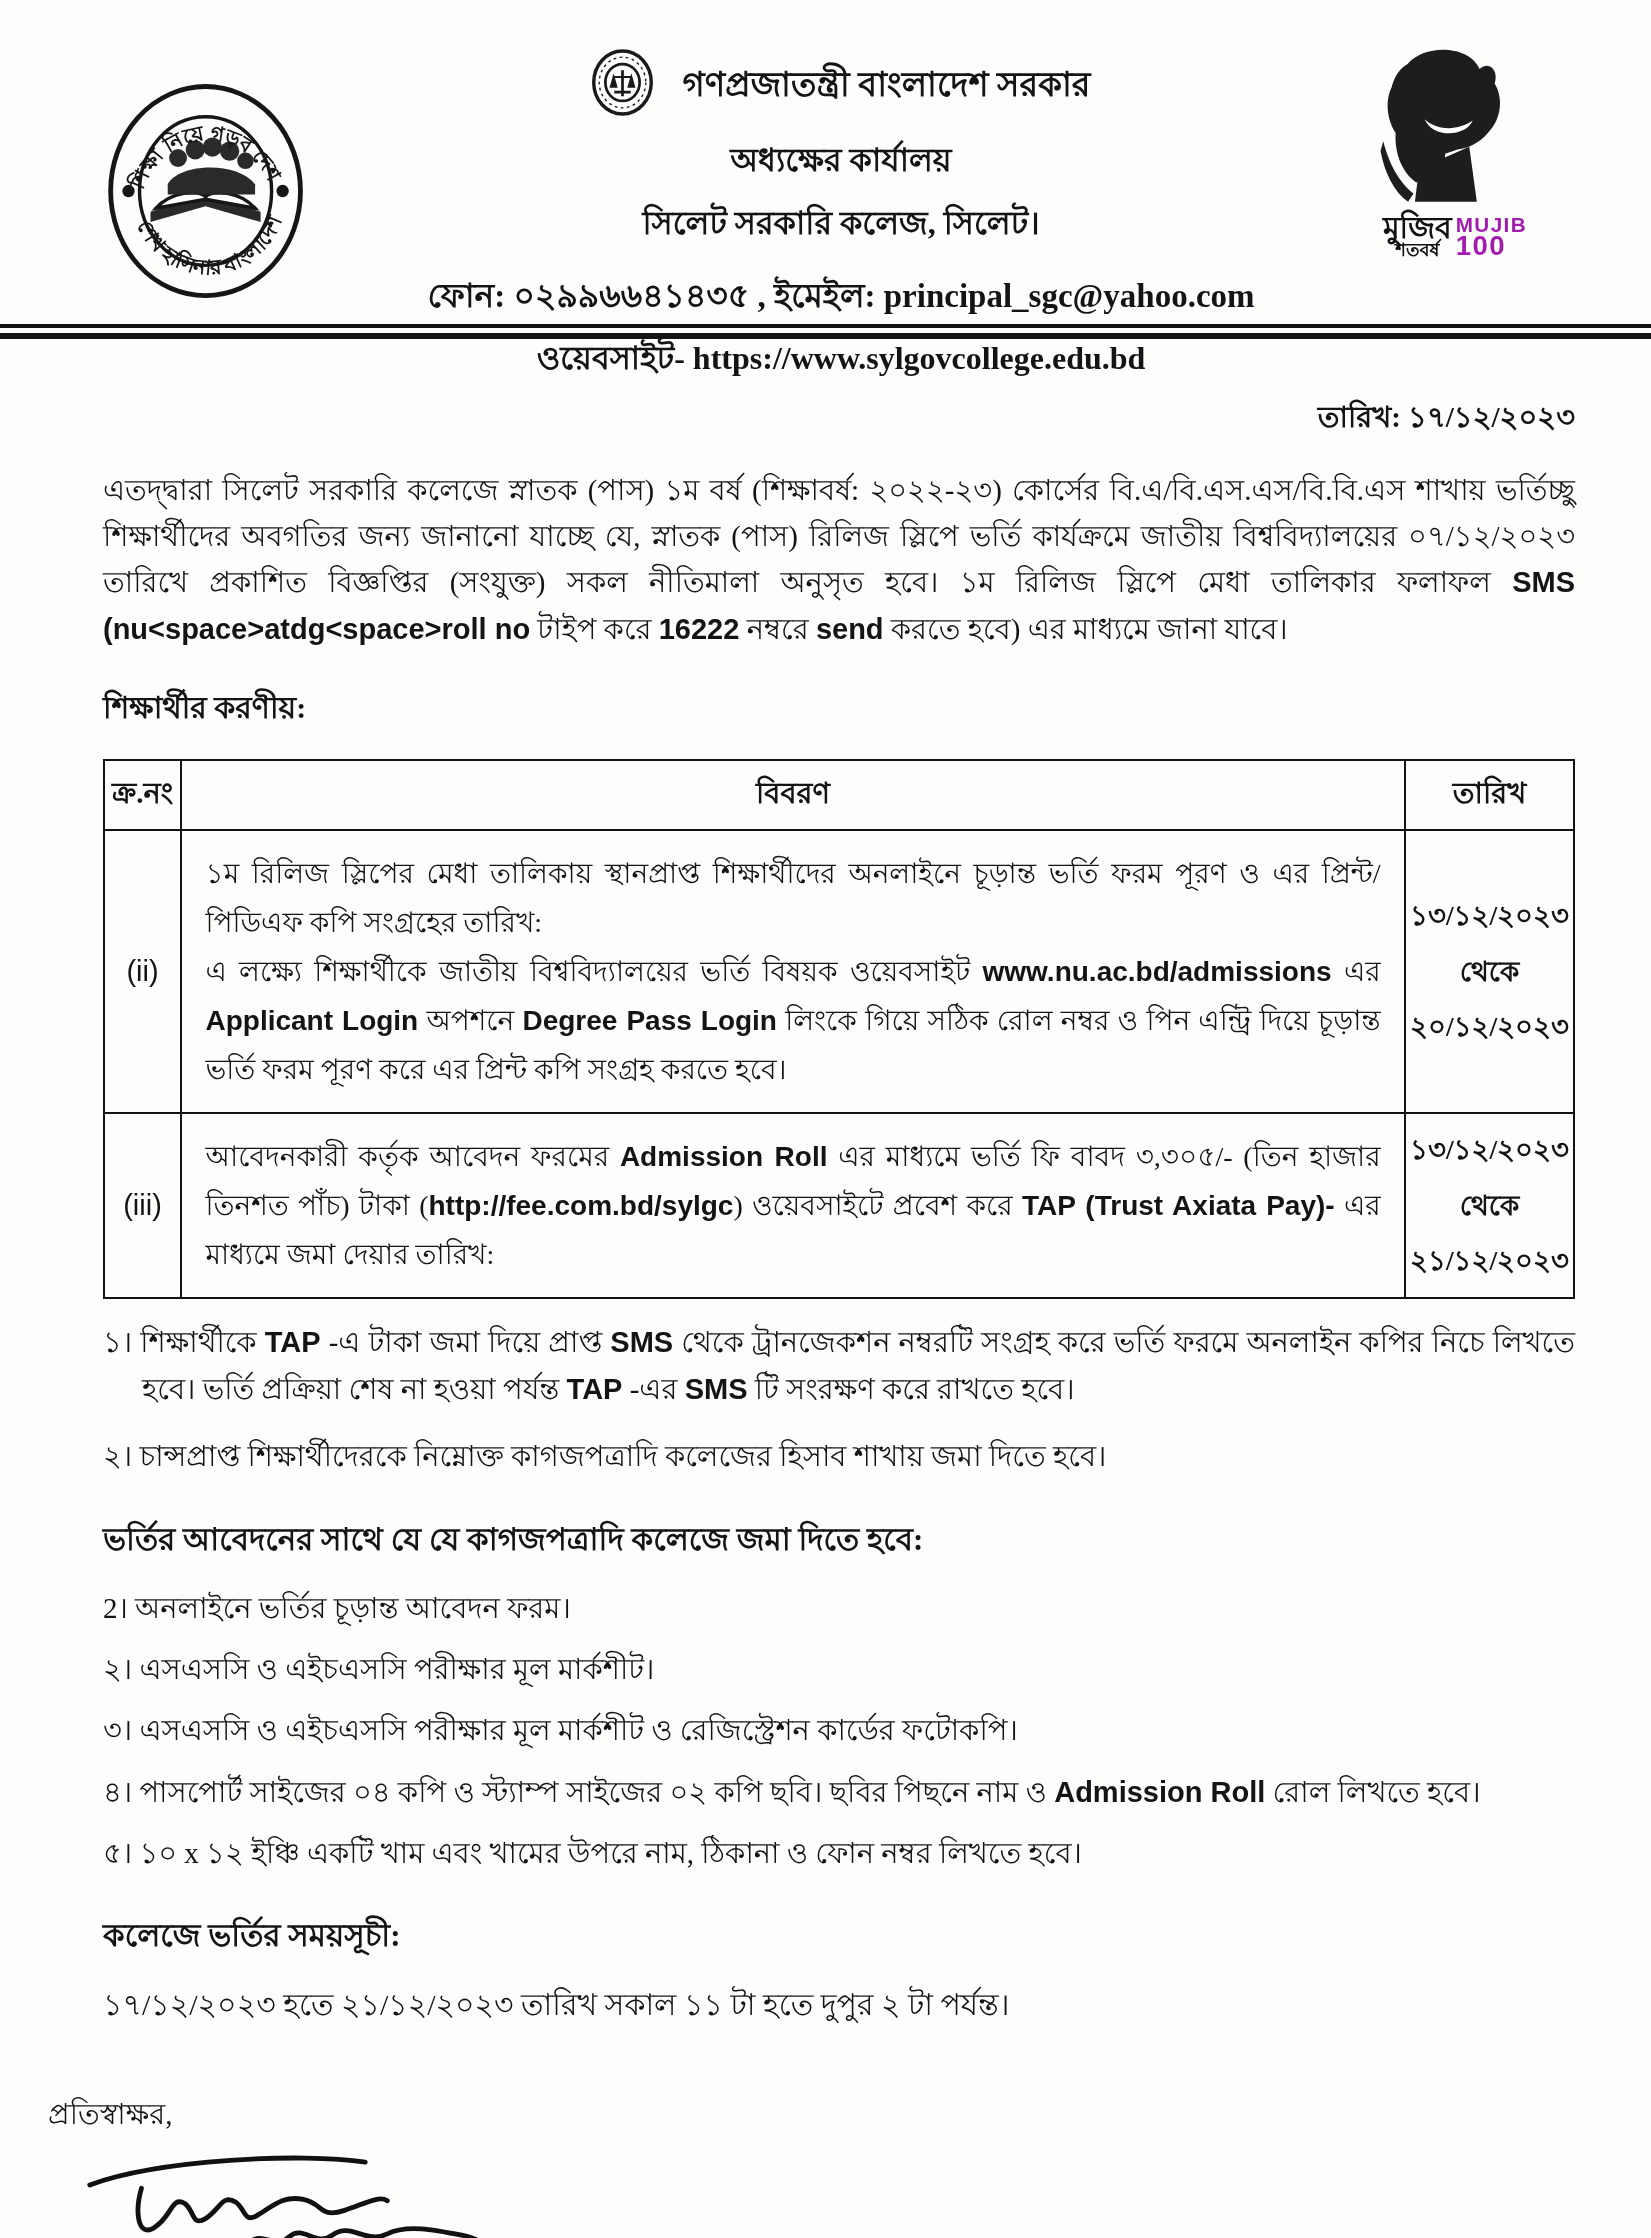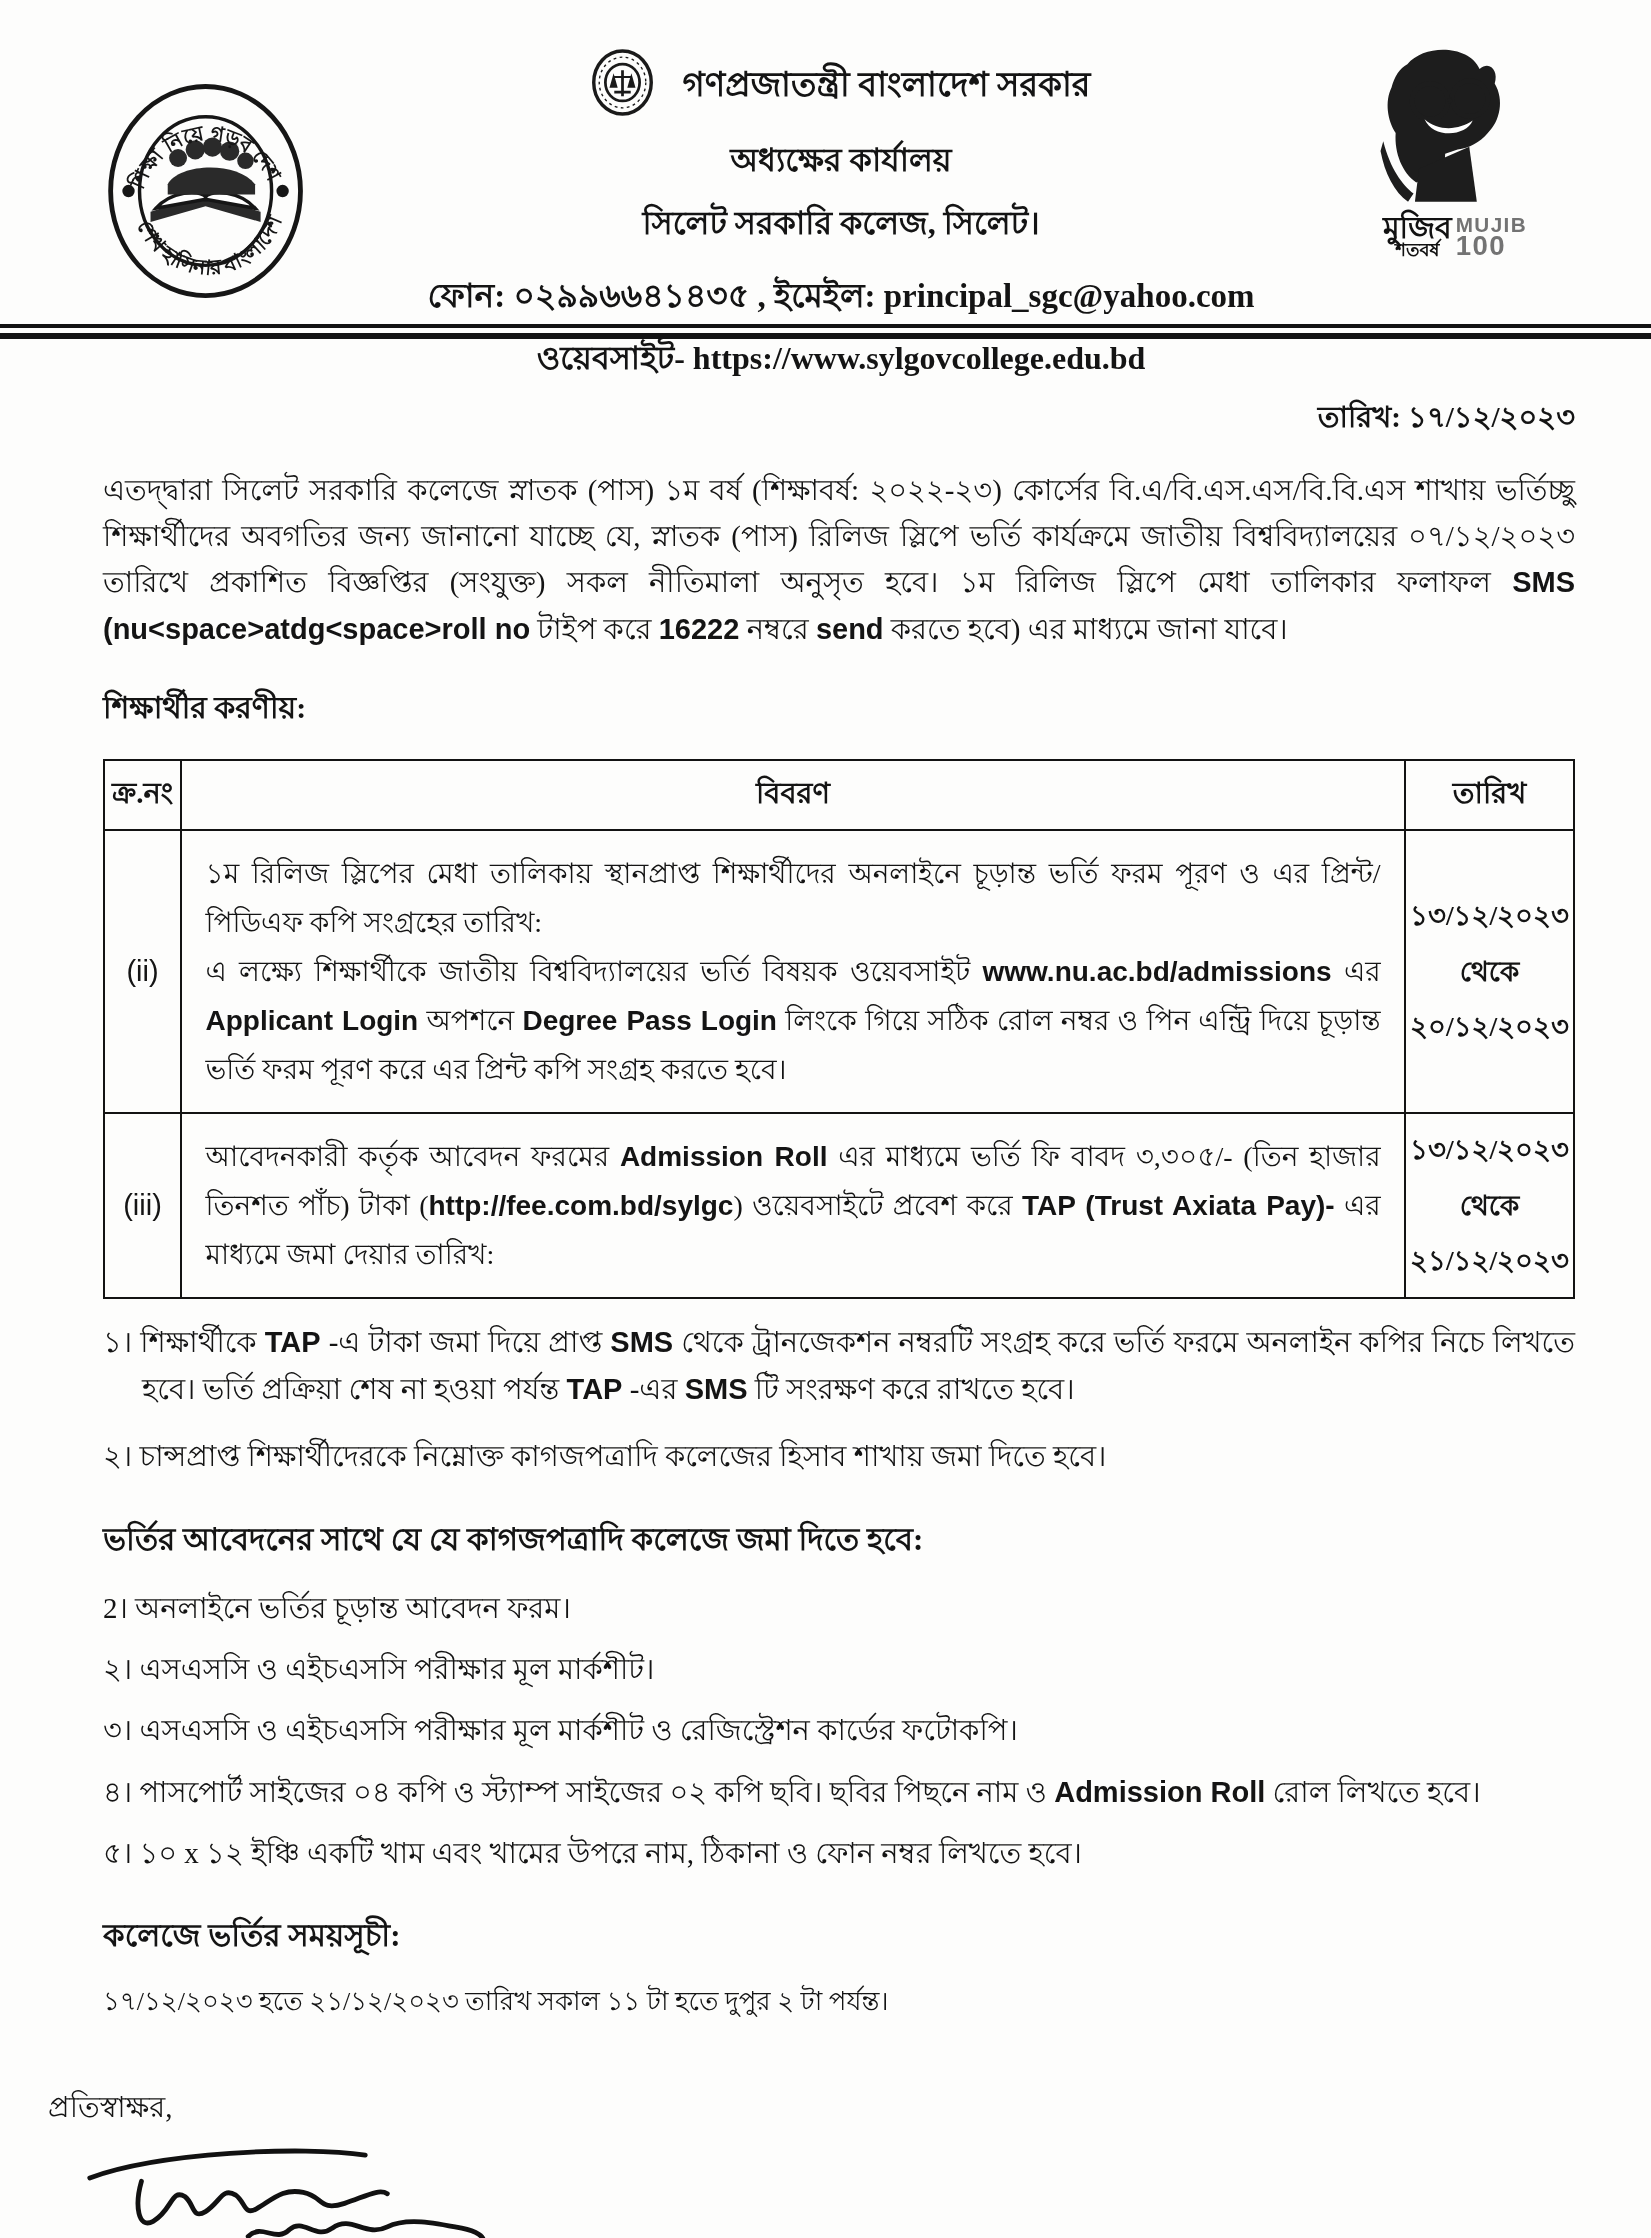--- a/index.html
+++ b/index.html
@@ -18,21 +18,21 @@
   .mujib-logo { position:absolute; right:48px; top:38px; width:296px; text-align:center; }
   .head-center { position:absolute; left:386px; top:48px; width:910px; text-align:center; }
   .gov-line { font-size:34px; font-weight:700; display:inline-flex; align-items:center; gap:28px; }
   .office-line { font-size:32px; font-weight:700; margin-top:9.6px; }
   .college-line { font-size:32px; font-weight:700; margin-top:9.6px; }
   .contact-line { font-size:33px; font-weight:700; margin-top:18px; white-space:nowrap; }
   .website-line { font-size:32px; font-weight:700; margin-top:6.9px; }
   .mujib-caption { display:flex; justify-content:center; align-items:flex-end; gap:4px; margin-top:-5.5px; }
   .mujib-bn { font-size:30px; font-weight:700; line-height:0.95; color:#111; }
   .mujib-bn small { display:block; font-size:18px; font-weight:700; }
-  .mujib-en { font-size:23.4px; font-weight:700; color:#737373; font-family:"Liberation Sans",sans-serif; line-height:0.9; text-align:left; }
+  .mujib-en { font-size:23.4px; font-weight:700; color:#a21caf; font-family:"Liberation Sans",sans-serif; line-height:0.9; text-align:left; }
   .mujib-en span { display:block; font-size:27.6px; letter-spacing:1.4px; }
   
   .double-rule { width:1651px; height:15px; border-top:4.1px solid #131313; border-bottom:6.2px solid #131313; }
   
   .content { padding:27.6px 76px 0 103px; }
   .notice-title { text-align:center; font-size:40px; font-weight:700; text-decoration:underline; text-underline-offset:9.6px; text-decoration-thickness:3.4px; margin-top:19.3px; }
   .date-line { text-align:right; font-size:29px; font-weight:700; margin-top:27.6px; }
   .intro { font-size:29px; line-height:1.6; text-align:justify; margin-top:23.4px; }
   .lat { font-family:"Liberation Sans","DejaVu Sans",sans-serif; }
   .duty-heading { font-size:30px; font-weight:700; margin-top:32px; }
@@ -40,21 +40,21 @@
   table.duty th, table.duty td { border:2.8px solid #131313; vertical-align:middle; }
   table.duty th { font-size:29px; font-weight:700; padding:9.6px 6.9px;border-radius:26px; }
   td.sl { width:73px; text-align:center; font-size:29px; font-family:"Liberation Sans",sans-serif; }
   td.desc { width:1234px; font-size:28px; line-height:1.75; padding:18px 23.4px; text-align:justify; }
   td.dates { width:157px; text-align:center; font-size:27.6px; font-weight:700; line-height:2.0; padding:6.9px 4.1px; }
   .note { font-size:29px; line-height:1.6; margin-top:20.7px; padding-left:39px; text-indent:-39px; text-align:justify; }
   .note:first-of-type { margin-top:30px; }
   .docs-heading { font-size:31px; font-weight:700; margin-top:36px; }
   .doc-item { font-size:29px; line-height:1.45; margin-top:19.3px; }
   .schedule-heading { font-size:31px; font-weight:700; margin-top:37px; }
-  .schedule-line { font-size:26px; margin-top:18px; }
+  .schedule-line { font-size:30px; margin-top:18px; }
   .countersign { font-size:29px; margin-top:59px; margin-left:-55px; }
   
   .sig-area { position:relative; height:496px; margin-top:6.9px; }
   .sig-left { position:absolute; left:-41px; top:0; width:538px; }
   .sig-left .sig-img { margin-left:13.8px; }
 </style>
 </head>
 <body>
 
 <div class="page">

